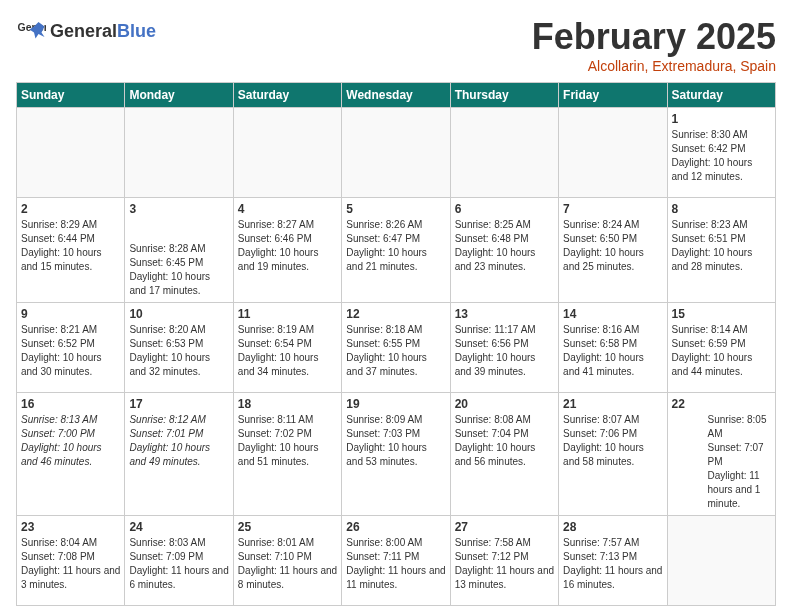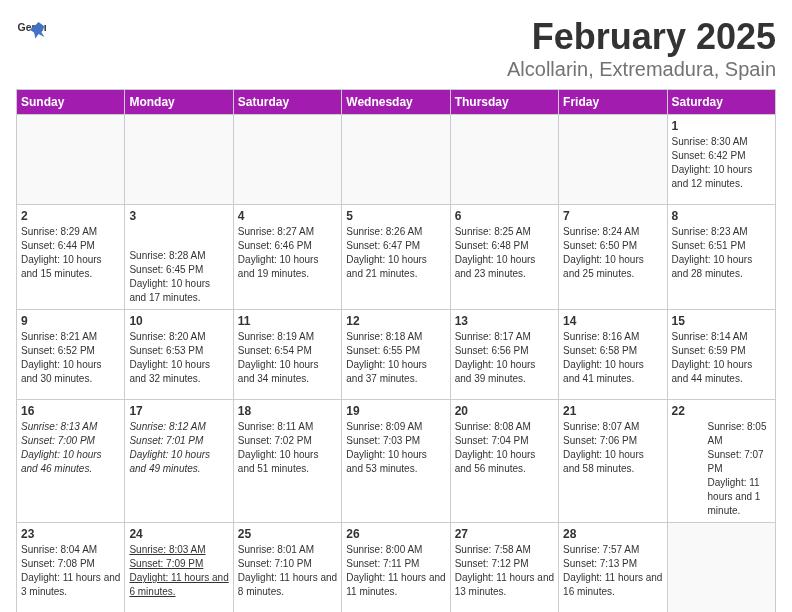--- a/index.html
+++ b/index.html
@@ -37,30 +37,30 @@
     }
     .title-area {
       text-align: right;
     }
     .calendar-title {
       font-size: 36px;
       font-weight: bold;
       color: #333;
     }
     .calendar-subtitle {
-      font-size: 20px;
-      color: #737373;
+      font-size: 14px;
+      color: #c2410c;
     }
     table {
       width: 100%;
       border-collapse: collapse;
       table-layout: fixed;
     }
     thead tr th {
-      background-color: #a21caf;
+      background-color: #0f766e;
       color: #fff;
       font-size: 12px;
       font-weight: bold;
       padding: 5px 4px;
       text-align: left;
       border: 1px solid #ccc;
     }
     tbody tr td {
       border: 1px solid #ccc;
       vertical-align: top;
@@ -87,20 +87,25 @@
   </style>
 </head>
 <body>
 
 <div class="header-area">
   <div class="logo">
     <svg class="logo-icon" viewBox="0 0 40 40" xmlns="http://www.w3.org/2000/svg">
       <text x="2" y="20" font-size="14" font-weight="bold" fill="#333">General</text>
       <path d="M30 8 L38 14 L34 22 L38 28 L30 24 L26 30 L24 22 L18 18 L24 14 Z" fill="#4472C4"></path>
     </svg>
+    <div>
+      <div>
+        <span class="logo-text-general">General</span><span class="logo-text-blue">Blue</span>
+      </div>
+    </div>
   </div>
   <div class="title-area">
     <div class="calendar-title">February 2025</div>
     <div class="calendar-subtitle">Alcollarin, Extremadura, Spain</div>
   </div>
 </div>
 
 <table>
   <thead>
     <tr>
@@ -192,21 +197,21 @@
 Daylight: 10 hours and 34 minutes.</div>
         </td>
         <td>
           <span class="day-number">12</span>
           <div class="day-info" style="white-space: pre-line;">Sunrise: 8:18 AM
 Sunset: 6:55 PM
 Daylight: 10 hours and 37 minutes.</div>
         </td>
         <td>
           <span class="day-number">13</span>
-          <div class="day-info" style="white-space: pre-line;">Sunrise: 8:17 AM
+          <div class="day-info" style="white-space: pre-line;">Sunrise: 11:17 AM
 Sunset: 6:56 PM
 Daylight: 10 hours and 39 minutes.</div>
         </td>
         <td>
           <span class="day-number">14</span>
           <div class="day-info" style="white-space: pre-line;">Sunrise: 8:16 AM
 Sunset: 6:58 PM
 Daylight: 10 hours and 41 minutes.</div>
         </td>
         <td>
@@ -262,21 +267,21 @@
       </tr>
       <tr>
         <td>
           <span class="day-number">23</span>
           <div class="day-info" style="white-space: pre-line;">Sunrise: 8:04 AM
 Sunset: 7:08 PM
 Daylight: 11 hours and 3 minutes.</div>
         </td>
         <td>
           <span class="day-number">24</span>
-          <div class="day-info" style="white-space: pre-line; text-decoration: underline;">Sunrise: 8:03 AM
+          <div class="day-info" style="white-space: pre-line;">Sunrise: 8:03 AM
 Sunset: 7:09 PM
 Daylight: 11 hours and 6 minutes.</div>
         </td>
         <td>
           <span class="day-number">25</span>
           <div class="day-info" style="white-space: pre-line;">Sunrise: 8:01 AM
 Sunset: 7:10 PM
 Daylight: 11 hours and 8 minutes.</div>
         </td>
         <td>

